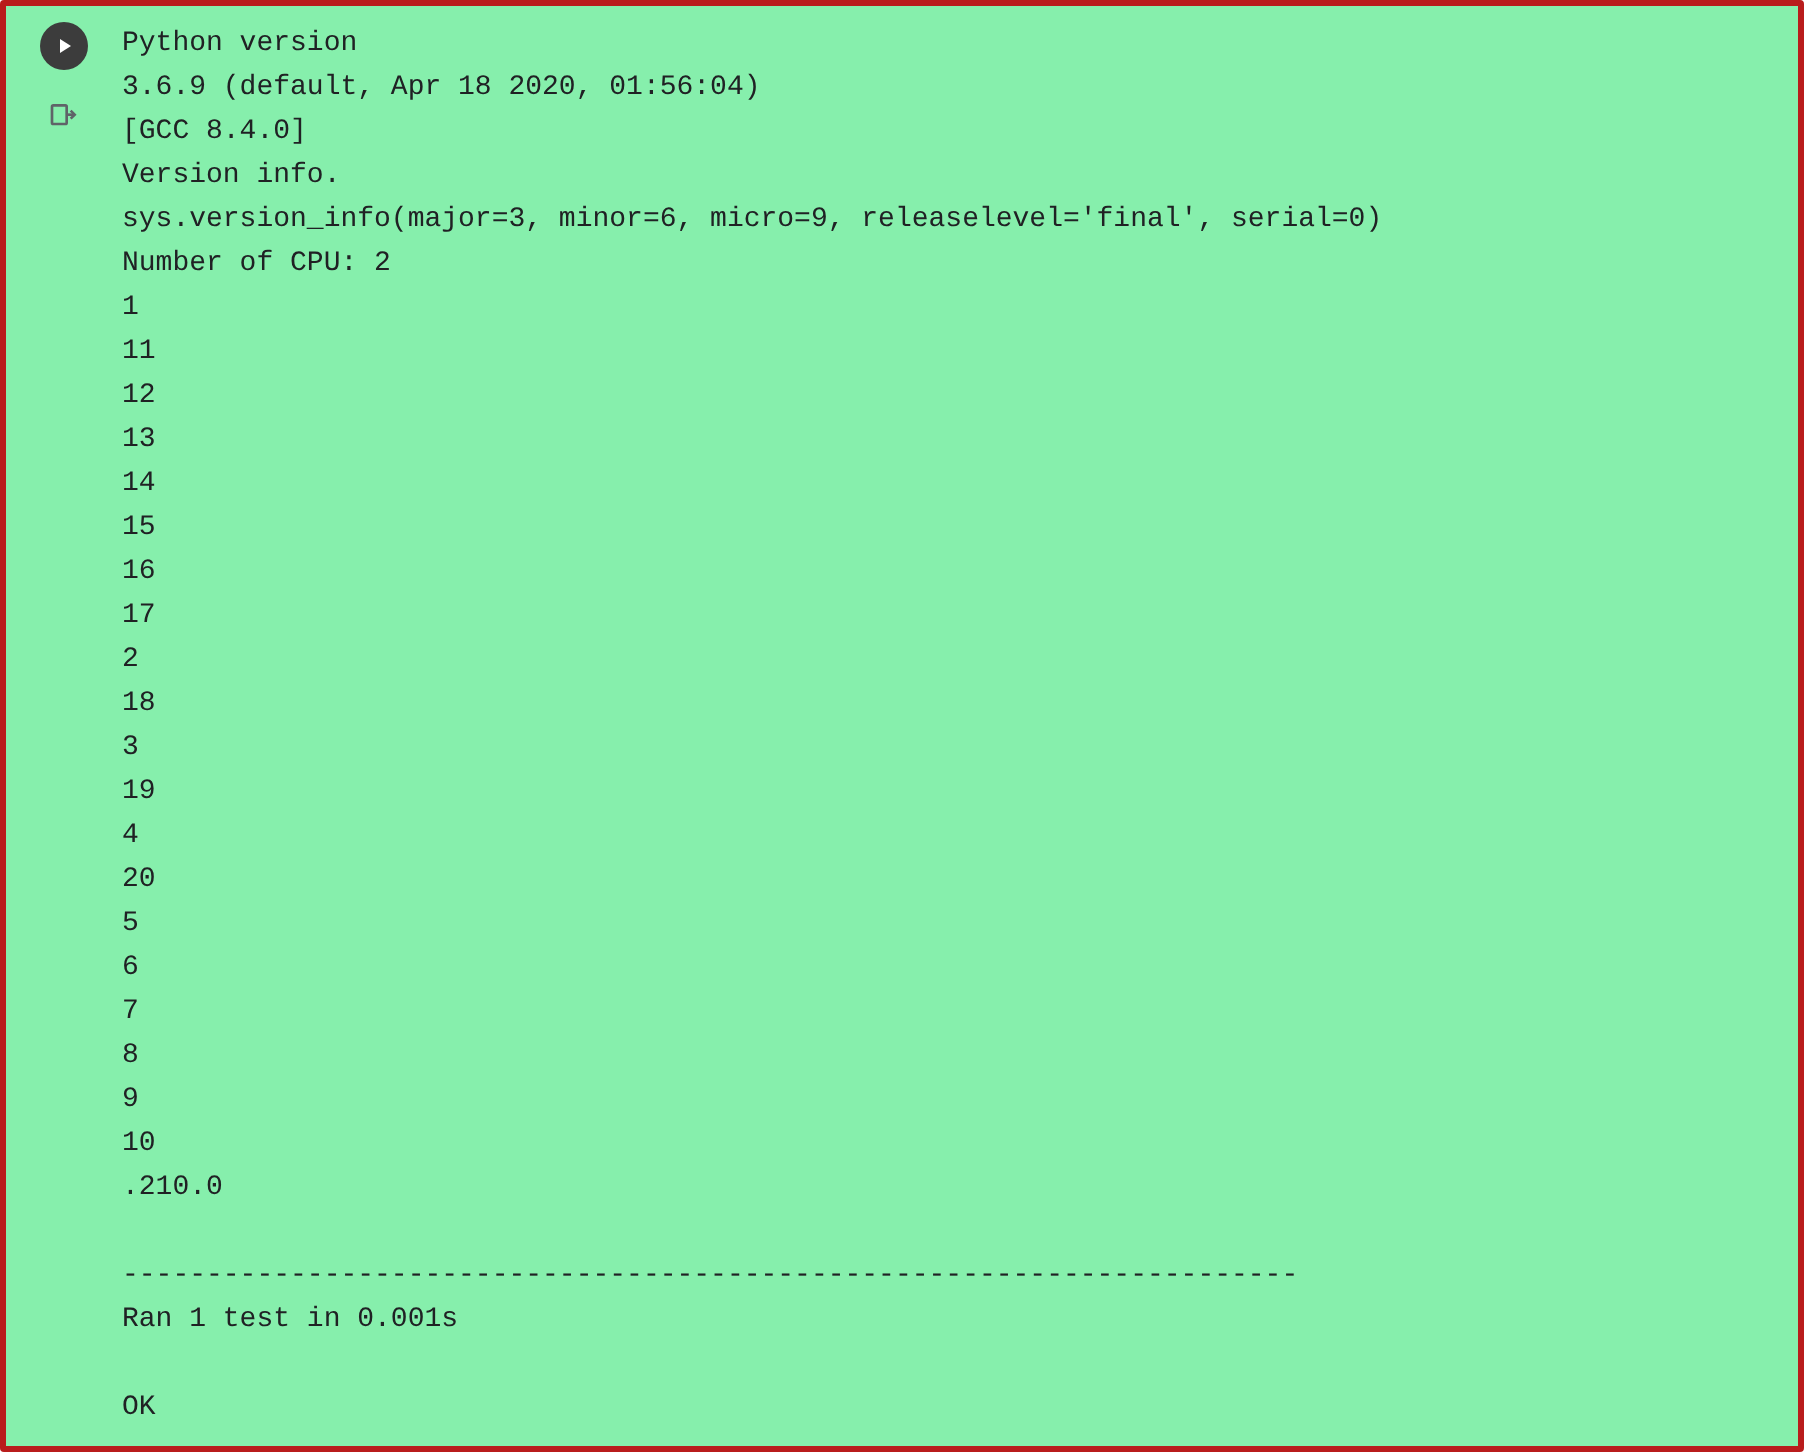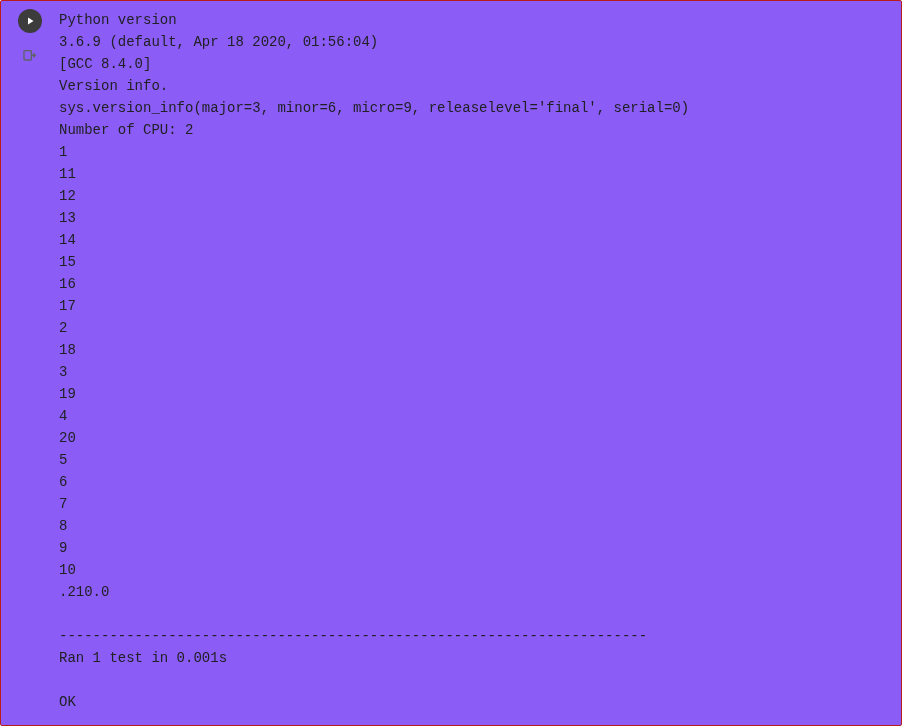--- a/index.html
+++ b/index.html
@@ -5,23 +5,23 @@
     * { box-sizing: border-box; margin: 0; padding: 0; }
     body {
       font-family: -apple-system, BlinkMacSystemFont, "Segoe UI", Roboto, sans-serif;
       background: #ffffff;
       width: 902px;
       height: 726px;
       overflow: hidden;
     }
     .cell {
       display: flex;
-      border: 1px solid #b91c1c;
+      border: 3px solid #b91c1c;
       border-radius: 2px;
-      background: #8b5cf6;
+      background: #86efac;
       height: 100%;
     }
     .gutter {
       width: 58px;
       flex-shrink: 0;
       padding-top: 8px;
       display: flex;
       flex-direction: column;
       align-items: center;
       gap: 14px;

